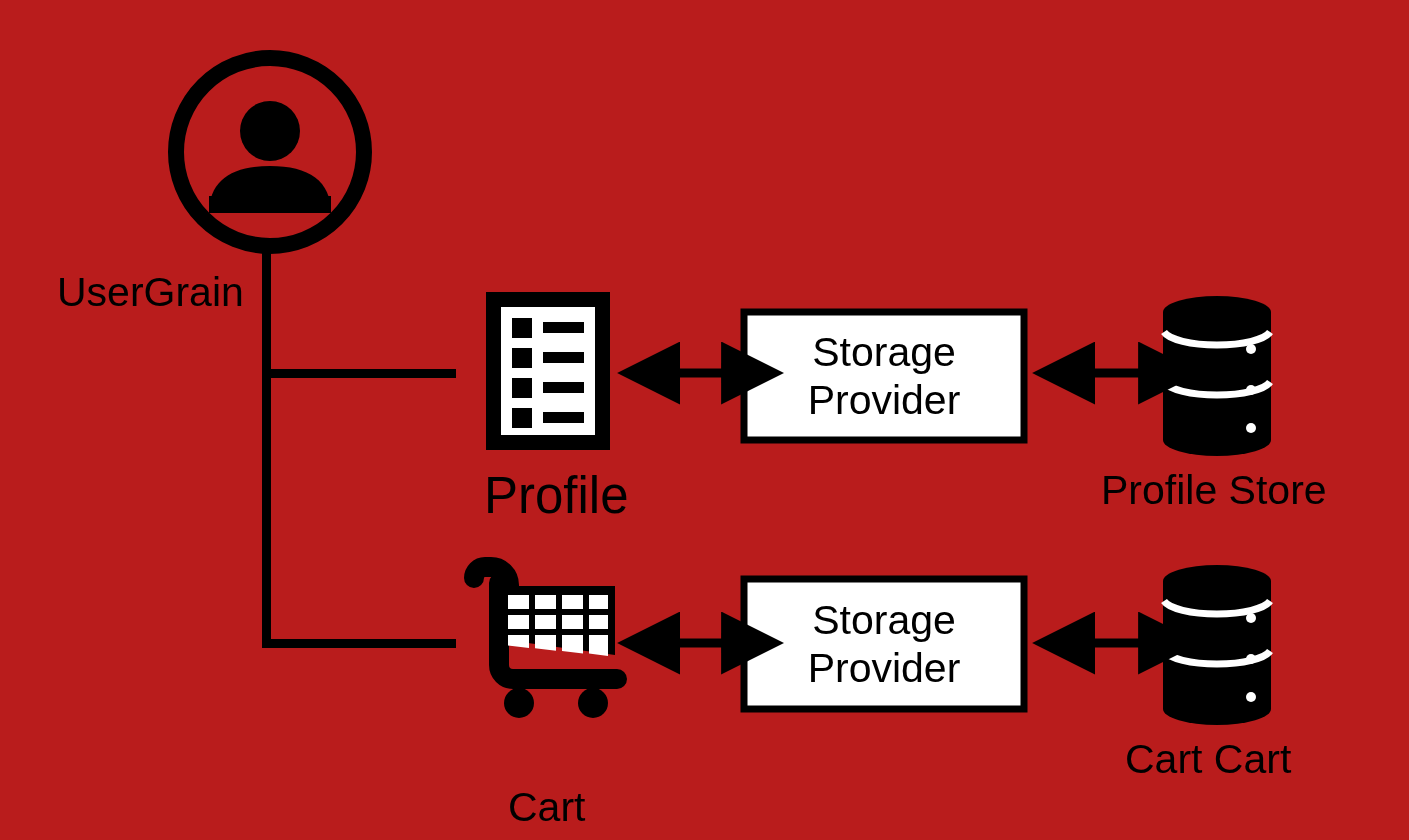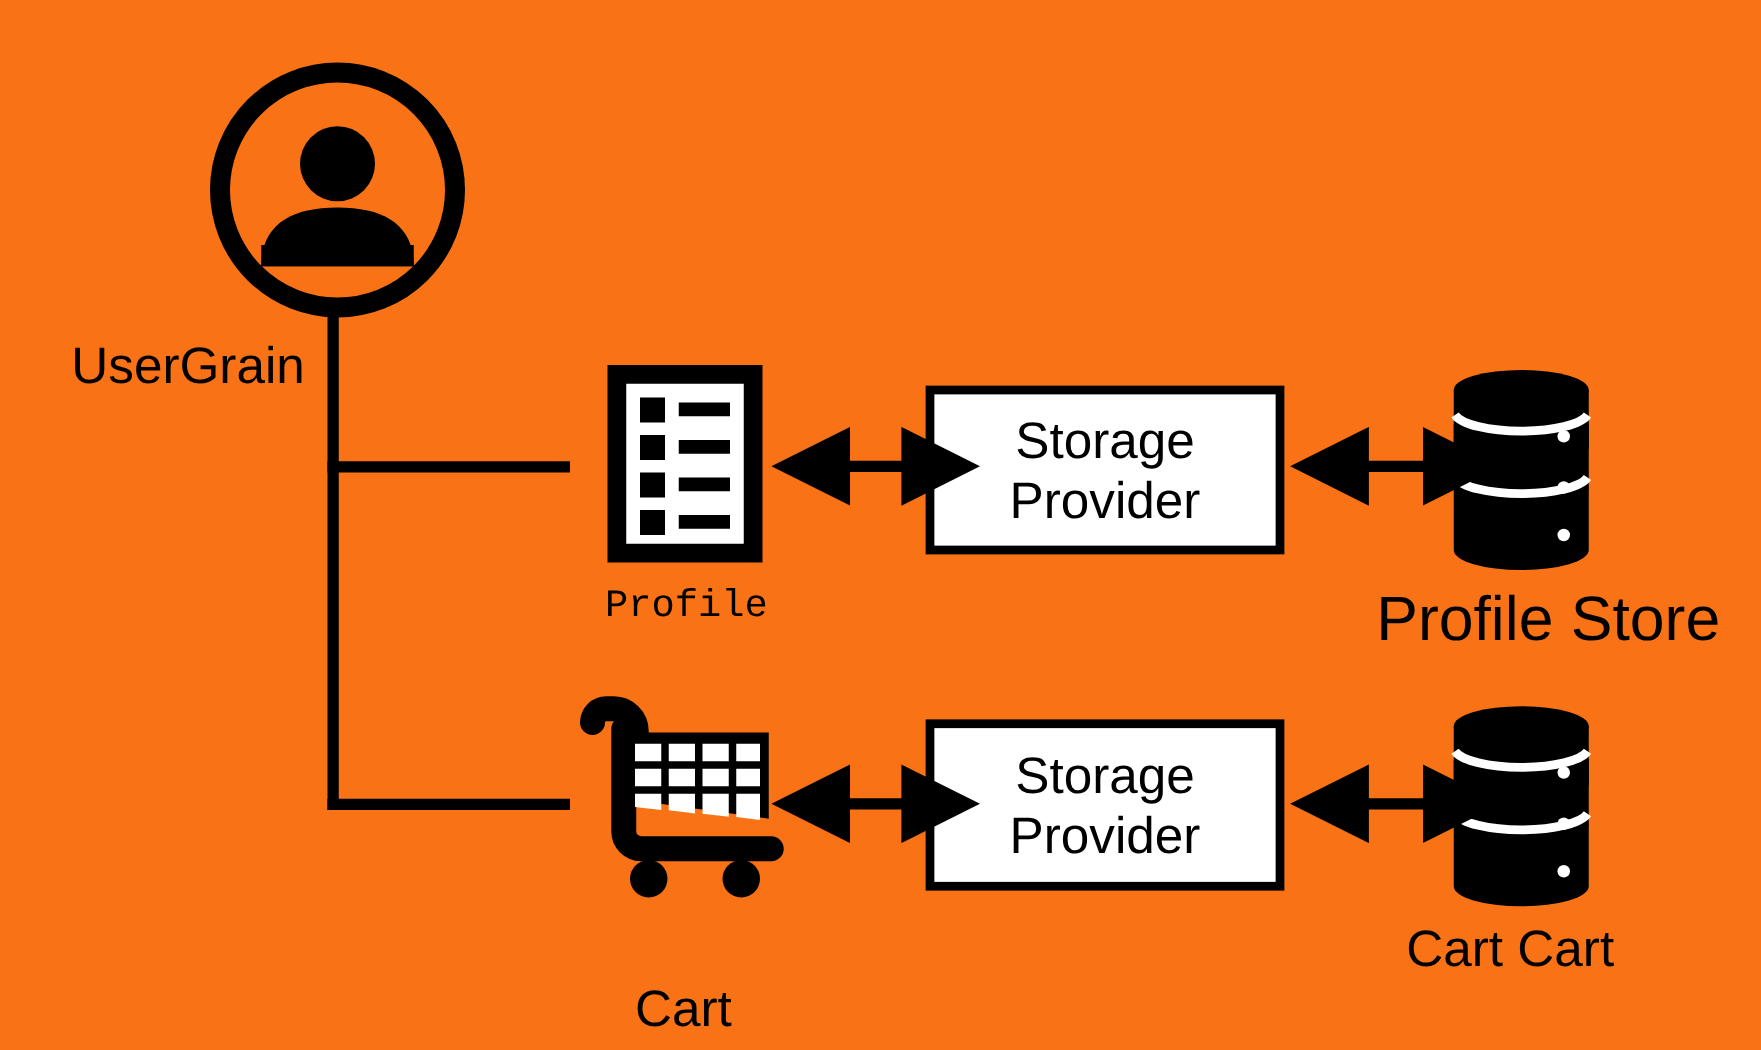--- a/index.html
+++ b/index.html
@@ -8,43 +8,43 @@
     padding: 0;
     background: #ffffff;
   }
   body {
     font-family: "Liberation Sans", "DejaVu Sans", sans-serif;
   }
   #stage {
     position: relative;
     width: 1409px;
     height: 840px;
-    background: #f97316;
+    background: #b91c1c;
     overflow: hidden;
   }
   svg.diagram {
     position: absolute;
     left: 0;
     top: 0;
     width: 1409px;
     height: 840px;
     display: block;
   }
   .lbl {
     position: absolute;
     font-family: "Liberation Sans", "DejaVu Sans", sans-serif;
     color: #000000;
     white-space: nowrap;
     line-height: 1;
     font-weight: 400;
   }
   .lbl-usergrain { left: 57px;  top: 272px; font-size: 41px; }
-  .lbl-profile   { left: 484px; top: 470px; font-size: 31px; font-family: Liberation Mono, monospace; }
+  .lbl-profile   { left: 484px; top: 470px; font-size: 51px; }
   .lbl-cart      { left: 508px; top: 739px; font-size: 41px; margin-top: 48px; }
-  .lbl-profstore { left: 1101px;top: 470px; font-size: 50px; }
+  .lbl-profstore { left: 1101px;top: 470px; font-size: 41px; }
   .lbl-cartstore { left: 1125px;top: 739px; font-size: 41px; }
   .box-text {
     position: absolute;
     display: flex;
     flex-direction: column;
     align-items: center;
     justify-content: center;
     font-size: 41px;
     line-height: 1.18;
     color: #000000;

